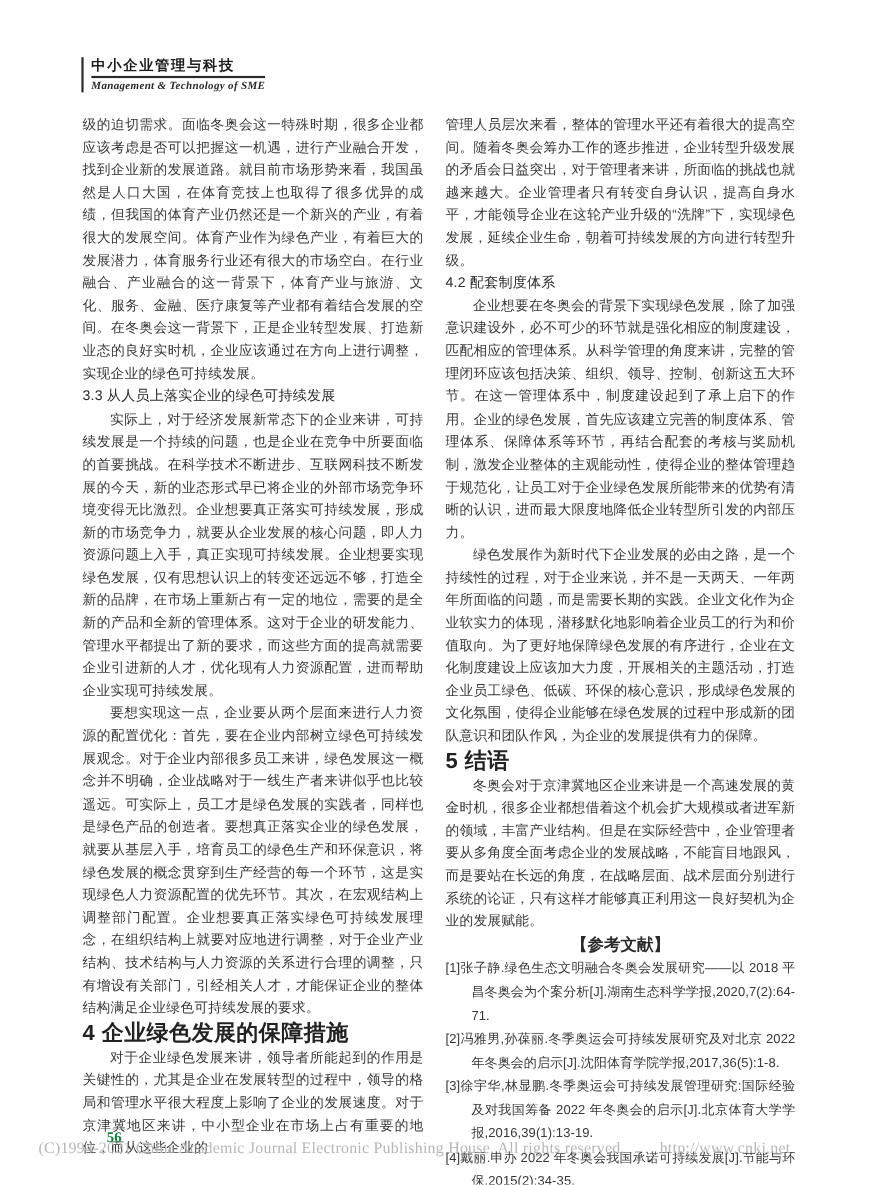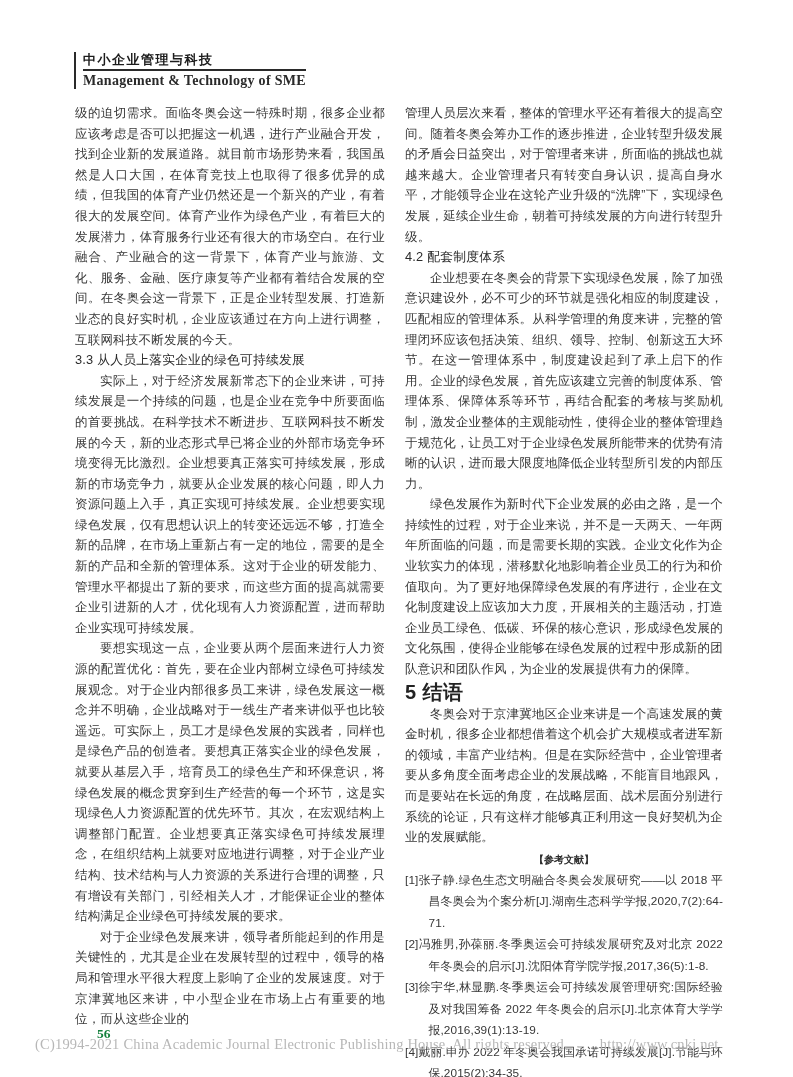--- a/index.html
+++ b/index.html
@@ -8,40 +8,40 @@
     font-family:"Liberation Sans","DejaVu Sans",sans-serif;color:#373737;
   }
   
   .journal-header{position:absolute;left:74px;top:52px;display:flex;align-items:stretch;}
   .vbar{width:2px;background:#2a2a2a;margin-right:7px;}
   .title-cn{
     font-size:13px;font-weight:bold;color:#1c1c1c;letter-spacing:1.5px;
     border-bottom:2px solid #2a2a2a;padding-bottom:2px;line-height:15px;white-space:nowrap;
   }
   .title-en{
-    font-family:"Liberation Serif","DejaVu Serif",serif;font-weight:bold;
-    font-size:14px;color:#2a2a2a;margin-top:2px;letter-spacing:0.3px;white-space:nowrap;text-align:right;
+    font-family:"Liberation Serif","DejaVu Serif",serif;font-style:italic;font-weight:bold;
+    font-size:10px;color:#2a2a2a;margin-top:2px;letter-spacing:0.3px;white-space:nowrap;text-align:right;
   }
   
   .columns{position:absolute;left:75px;top:103px;width:648px;display:flex;gap:20px;}
   .col{width:310px;}
   .col-right{width:318px;}
   .body-p{
     margin:0;font-size:12.5px;line-height:20.6px;text-align:justify;
     text-indent:2em;color:#373737;letter-spacing:0.2px;
   }
   .no-indent{text-indent:0;}
   .h-sub{
     margin:0;font-size:12.8px;line-height:20.6px;font-weight:normal;color:#2b2b2b;letter-spacing:0.2px;
   }
   .h-main{
     margin:1px 0 1px 0;font-size:20px;line-height:22px;font-weight:bold;color:#222222;letter-spacing:0.4px;
   }
   .refs-heading{
-    text-align:center;font-weight:bold;font-size:10px;line-height:21px;color:#2b2b2b;margin-top:1px;
+    text-align:center;font-weight:bold;font-size:15px;line-height:21px;color:#2b2b2b;margin-top:1px;
   }
   .ref{
     margin:0;font-size:11.8px;line-height:21.5px;text-align:justify;color:#373737;
     padding-left:2em;text-indent:-2em;letter-spacing:0.1px;
   }
   
   .page-number{
     position:absolute;left:97px;top:1026px;
     font-family:"Liberation Serif","DejaVu Serif",serif;font-weight:bold;font-size:13.5px;color:#15803d;text-align:center;
   }
@@ -61,24 +61,25 @@
     <div class="vbar"></div>
     <div>
       <div class="title-cn">中小企业管理与科技</div>
       <div class="title-en">Management &amp; Technology of SME</div>
     </div>
   </header>
 
   <main class="columns">
 
     <section class="col col-left">
-      <p class="body-p no-indent">级的迫切需求。面临冬奥会这一特殊时期，很多企业都应该考虑是否可以把握这一机遇，进行产业融合开发，找到企业新的发展道路。就目前市场形势来看，我国虽然是人口大国，在体育竞技上也取得了很多优异的成绩，但我国的体育产业仍然还是一个新兴的产业，有着很大的发展空间。体育产业作为绿色产业，有着巨大的发展潜力，体育服务行业还有很大的市场空白。在行业融合、产业融合的这一背景下，体育产业与旅游、文化、服务、金融、医疗康复等产业都有着结合发展的空间。在冬奥会这一背景下，正是企业转型发展、打造新业态的良好实时机，企业应该通过在方向上进行调整，互联网科技不断发展的今天。</p>
+      <p class="body-p no-indent">级的迫切需求。面临冬奥会这一特殊时期，很多企业都应该考虑是否可以把握这一机遇，进行产业融合开发，找到企业新的发展道路。就目前市场形势来看，我国虽然是人口大国，在体育竞技上也取得了很多优异的成绩，但我国的体育产业仍然还是一个新兴的产业，有着很大的发展空间。体育产业作为绿色产业，有着巨大的发展潜力，体育服务行业还有很大的市场空白。在行业融合、产业融合的这一背景下，体育产业与旅游、文化、服务、金融、医疗康复等产业都有着结合发展的空间。在冬奥会这一背景下，正是企业转型发展、打造新业态的良好实时机，企业应该通过在方向上进行调整，实现企业的绿色可持续发展。</p>
       <h3 class="h-sub">3.3 从人员上落实企业的绿色可持续发展</h3>
       <p class="body-p">实际上，对于经济发展新常态下的企业来讲，可持续发展是一个持续的问题，也是企业在竞争中所要面临的首要挑战。在科学技术不断进步、互联网科技不断发展的今天，新的业态形式早已将企业的外部市场竞争环境变得无比激烈。企业想要真正落实可持续发展，形成新的市场竞争力，就要从企业发展的核心问题，即人力资源问题上入手，真正实现可持续发展。企业想要实现绿色发展，仅有思想认识上的转变还远远不够，打造全新的品牌，在市场上重新占有一定的地位，需要的是全新的产品和全新的管理体系。这对于企业的研发能力、管理水平都提出了新的要求，而这些方面的提高就需要企业引进新的人才，优化现有人力资源配置，进而帮助企业实现可持续发展。</p>
       <p class="body-p">要想实现这一点，企业要从两个层面来进行人力资源的配置优化：首先，要在企业内部树立绿色可持续发展观念。对于企业内部很多员工来讲，绿色发展这一概念并不明确，企业战略对于一线生产者来讲似乎也比较遥远。可实际上，员工才是绿色发展的实践者，同样也是绿色产品的创造者。要想真正落实企业的绿色发展，就要从基层入手，培育员工的绿色生产和环保意识，将绿色发展的概念贯穿到生产经营的每一个环节，这是实现绿色人力资源配置的优先环节。其次，在宏观结构上调整部门配置。企业想要真正落实绿色可持续发展理念，在组织结构上就要对应地进行调整，对于企业产业结构、技术结构与人力资源的关系进行合理的调整，只有增设有关部门，引经相关人才，才能保证企业的整体结构满足企业绿色可持续发展的要求。</p>
+      <h2 class="h-main">4 企业绿色发展的保障措施</h2>
       <p class="body-p">对于企业绿色发展来讲，领导者所能起到的作用是关键性的，尤其是企业在发展转型的过程中，领导的格局和管理水平很大程度上影响了企业的发展速度。对于京津冀地区来讲，中小型企业在市场上占有重要的地位，而从这些企业的</p>
     </section>
 
     <section class="col col-right">
       <p class="body-p no-indent">管理人员层次来看，整体的管理水平还有着很大的提高空间。随着冬奥会筹办工作的逐步推进，企业转型升级发展的矛盾会日益突出，对于管理者来讲，所面临的挑战也就越来越大。企业管理者只有转变自身认识，提高自身水平，才能领导企业在这轮产业升级的“洗牌”下，实现绿色发展，延续企业生命，朝着可持续发展的方向进行转型升级。</p>
       <h3 class="h-sub">4.2 配套制度体系</h3>
       <p class="body-p">企业想要在冬奥会的背景下实现绿色发展，除了加强意识建设外，必不可少的环节就是强化相应的制度建设，匹配相应的管理体系。从科学管理的角度来讲，完整的管理闭环应该包括决策、组织、领导、控制、创新这五大环节。在这一管理体系中，制度建设起到了承上启下的作用。企业的绿色发展，首先应该建立完善的制度体系、管理体系、保障体系等环节，再结合配套的考核与奖励机制，激发企业整体的主观能动性，使得企业的整体管理趋于规范化，让员工对于企业绿色发展所能带来的优势有清晰的认识，进而最大限度地降低企业转型所引发的内部压力。</p>
       <p class="body-p">绿色发展作为新时代下企业发展的必由之路，是一个持续性的过程，对于企业来说，并不是一天两天、一年两年所面临的问题，而是需要长期的实践。企业文化作为企业软实力的体现，潜移默化地影响着企业员工的行为和价值取向。为了更好地保障绿色发展的有序进行，企业在文化制度建设上应该加大力度，开展相关的主题活动，打造企业员工绿色、低碳、环保的核心意识，形成绿色发展的文化氛围，使得企业能够在绿色发展的过程中形成新的团队意识和团队作风，为企业的发展提供有力的保障。</p>
       <h2 class="h-main">5 结语</h2>
       <p class="body-p">冬奥会对于京津冀地区企业来讲是一个高速发展的黄金时机，很多企业都想借着这个机会扩大规模或者进军新的领域，丰富产业结构。但是在实际经营中，企业管理者要从多角度全面考虑企业的发展战略，不能盲目地跟风，而是要站在长远的角度，在战略层面、战术层面分别进行系统的论证，只有这样才能够真正利用这一良好契机为企业的发展赋能。</p>

